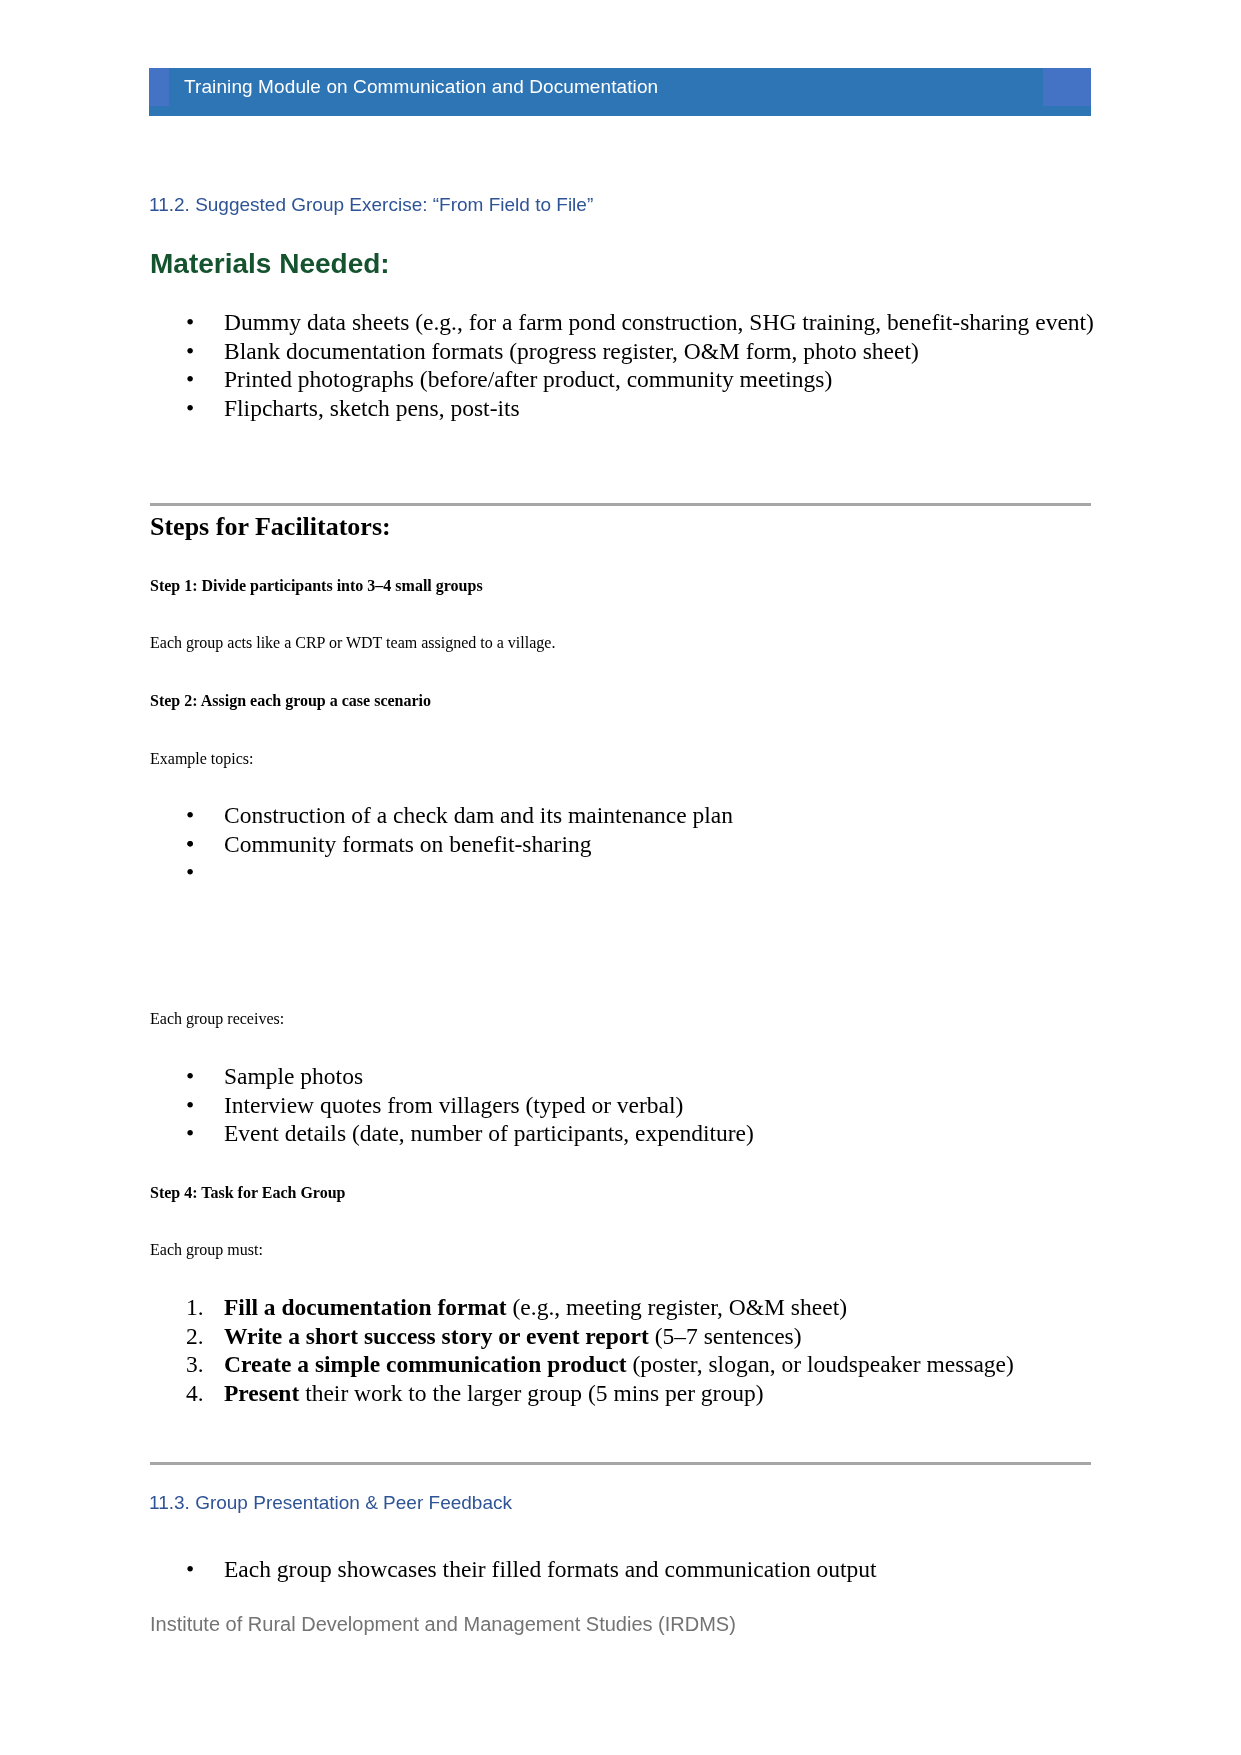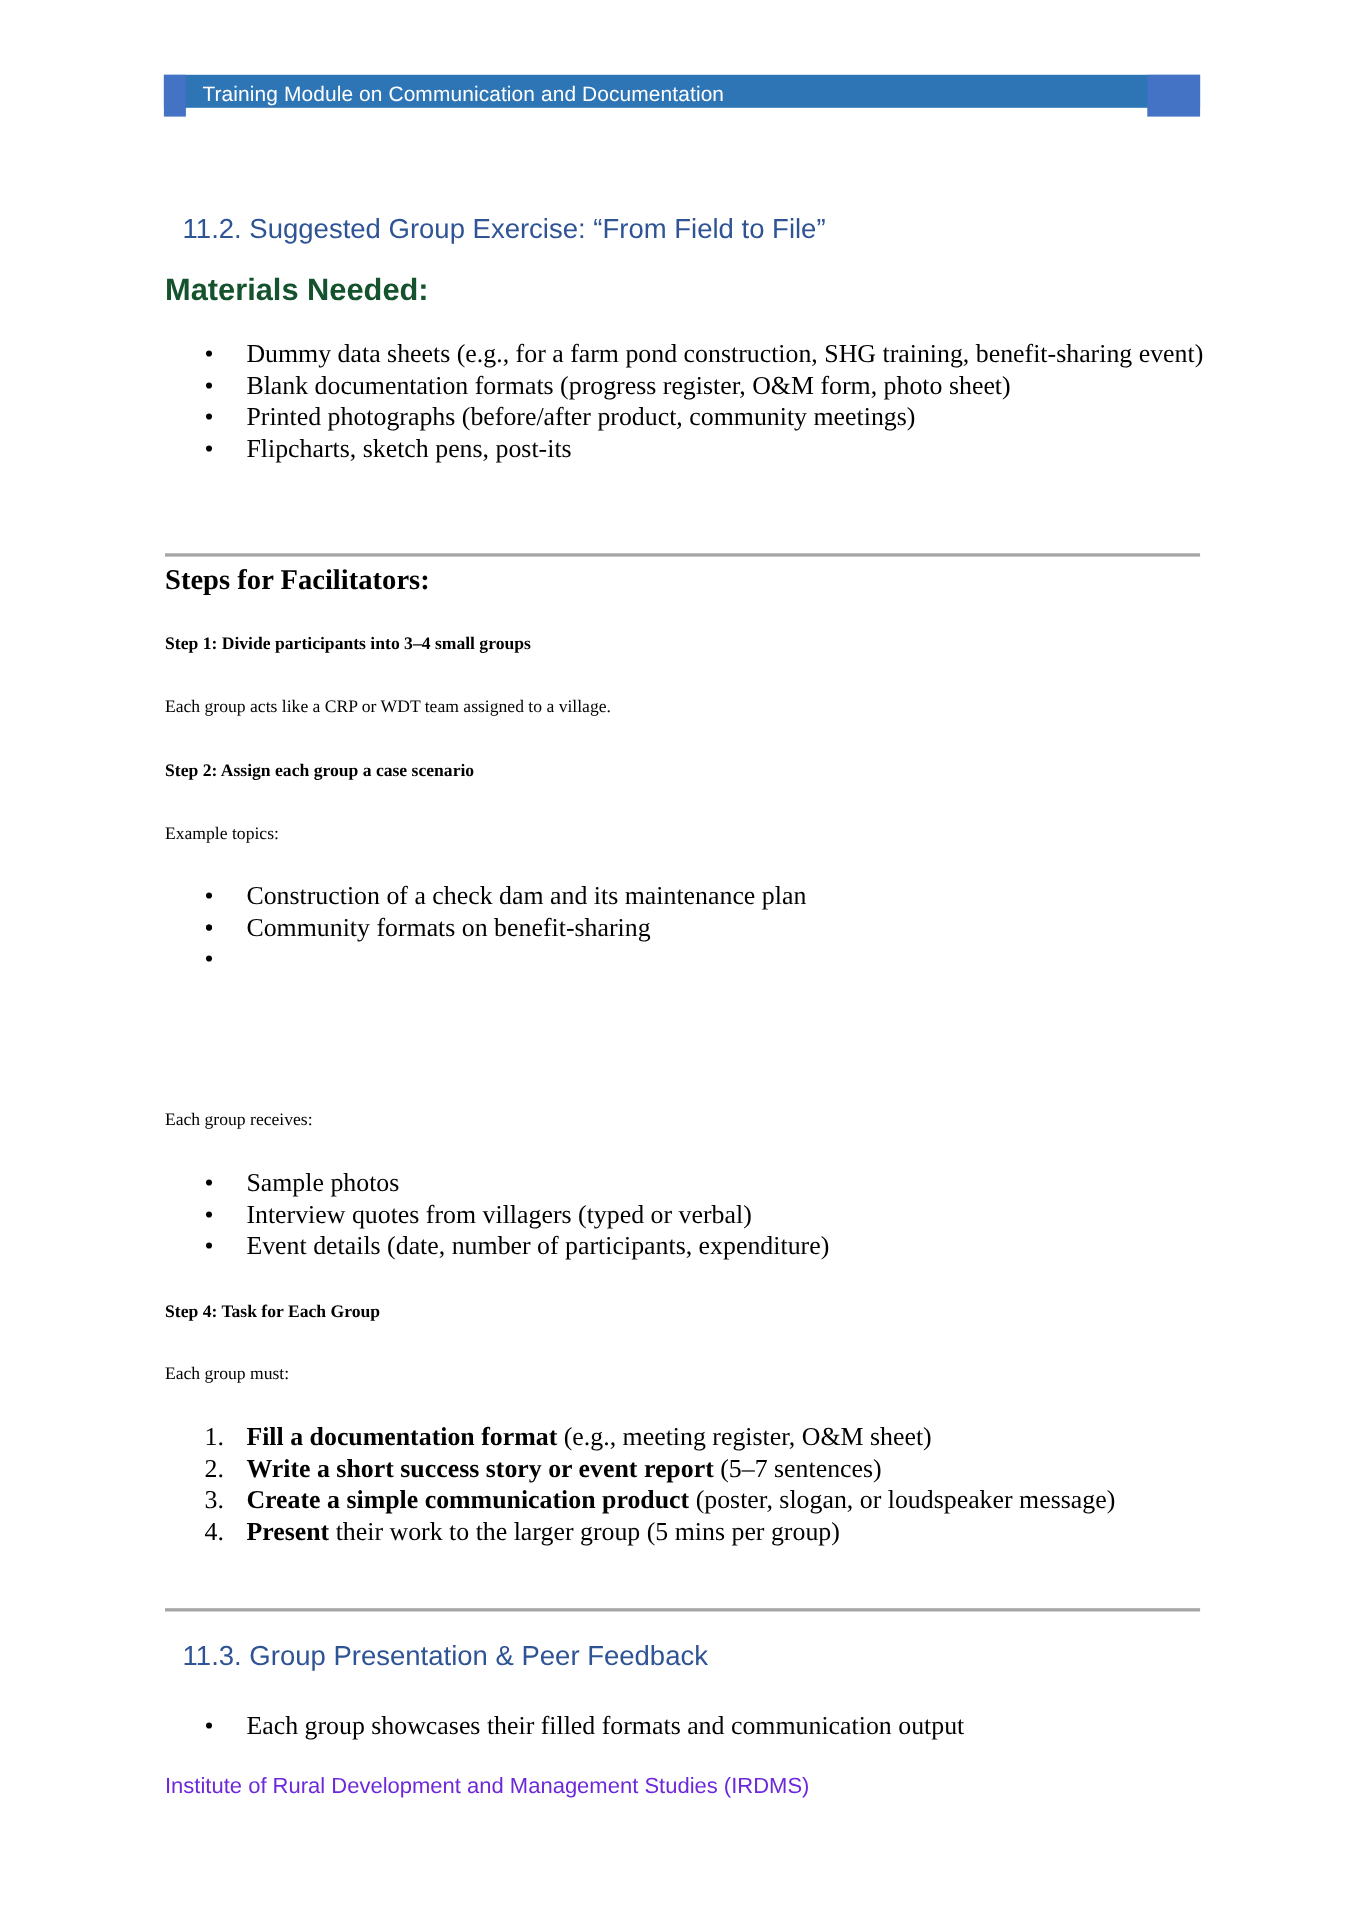--- a/index.html
+++ b/index.html
@@ -19,21 +19,21 @@
       position: absolute;
       left: 0; top: 0;
       width: 1241px; height: 1755px;
     }
     
     .header-band {
       position: absolute;
       left: 149px;
       top: 68px;
       width: 942px;
-      height: 30px;
+      height: 48px;
       background: #2e75b6;
       display: flex;
       align-items: center;
     }
     .header-band .accent-left {
       position: absolute;
       left: 0; top: 0;
       width: 20px; height: 38px;
       background: #4472c4;
     }
@@ -49,23 +49,23 @@
       top: 8px;
       font-family: "Liberation Sans", sans-serif;
       font-size: 19px;
       color: #ffffff;
       letter-spacing: 0.1px;
       white-space: nowrap;
     }
     
     .section-heading {
       position: absolute;
-      left: 166px;
+      left: 149px;
       font-family: "Liberation Sans", sans-serif;
-      font-size: 25px;
+      font-size: 19px;
       color: #2f5496;
       white-space: nowrap;
       font-weight: normal;
       margin: 0;
     }
     .materials-heading {
       position: absolute;
       left: 150px;
       top: 248px;
       font-family: Liberation Sans, sans-serif;
@@ -123,21 +123,21 @@
       width: 941px;
       height: 3px;
       background: #a6a6a6;
     }
     .footer-text {
       position: absolute;
       left: 150px;
       top: 1613px;
       font-family: "Liberation Sans", sans-serif;
       font-size: 20px;
-      color: #6d28d9;
+      color: #737373;
       white-space: nowrap;
     }
   </style>
 </head>
 <body>
 
 <div class="page">
 
   <div class="header-band">
     <div class="accent-left"></div>

